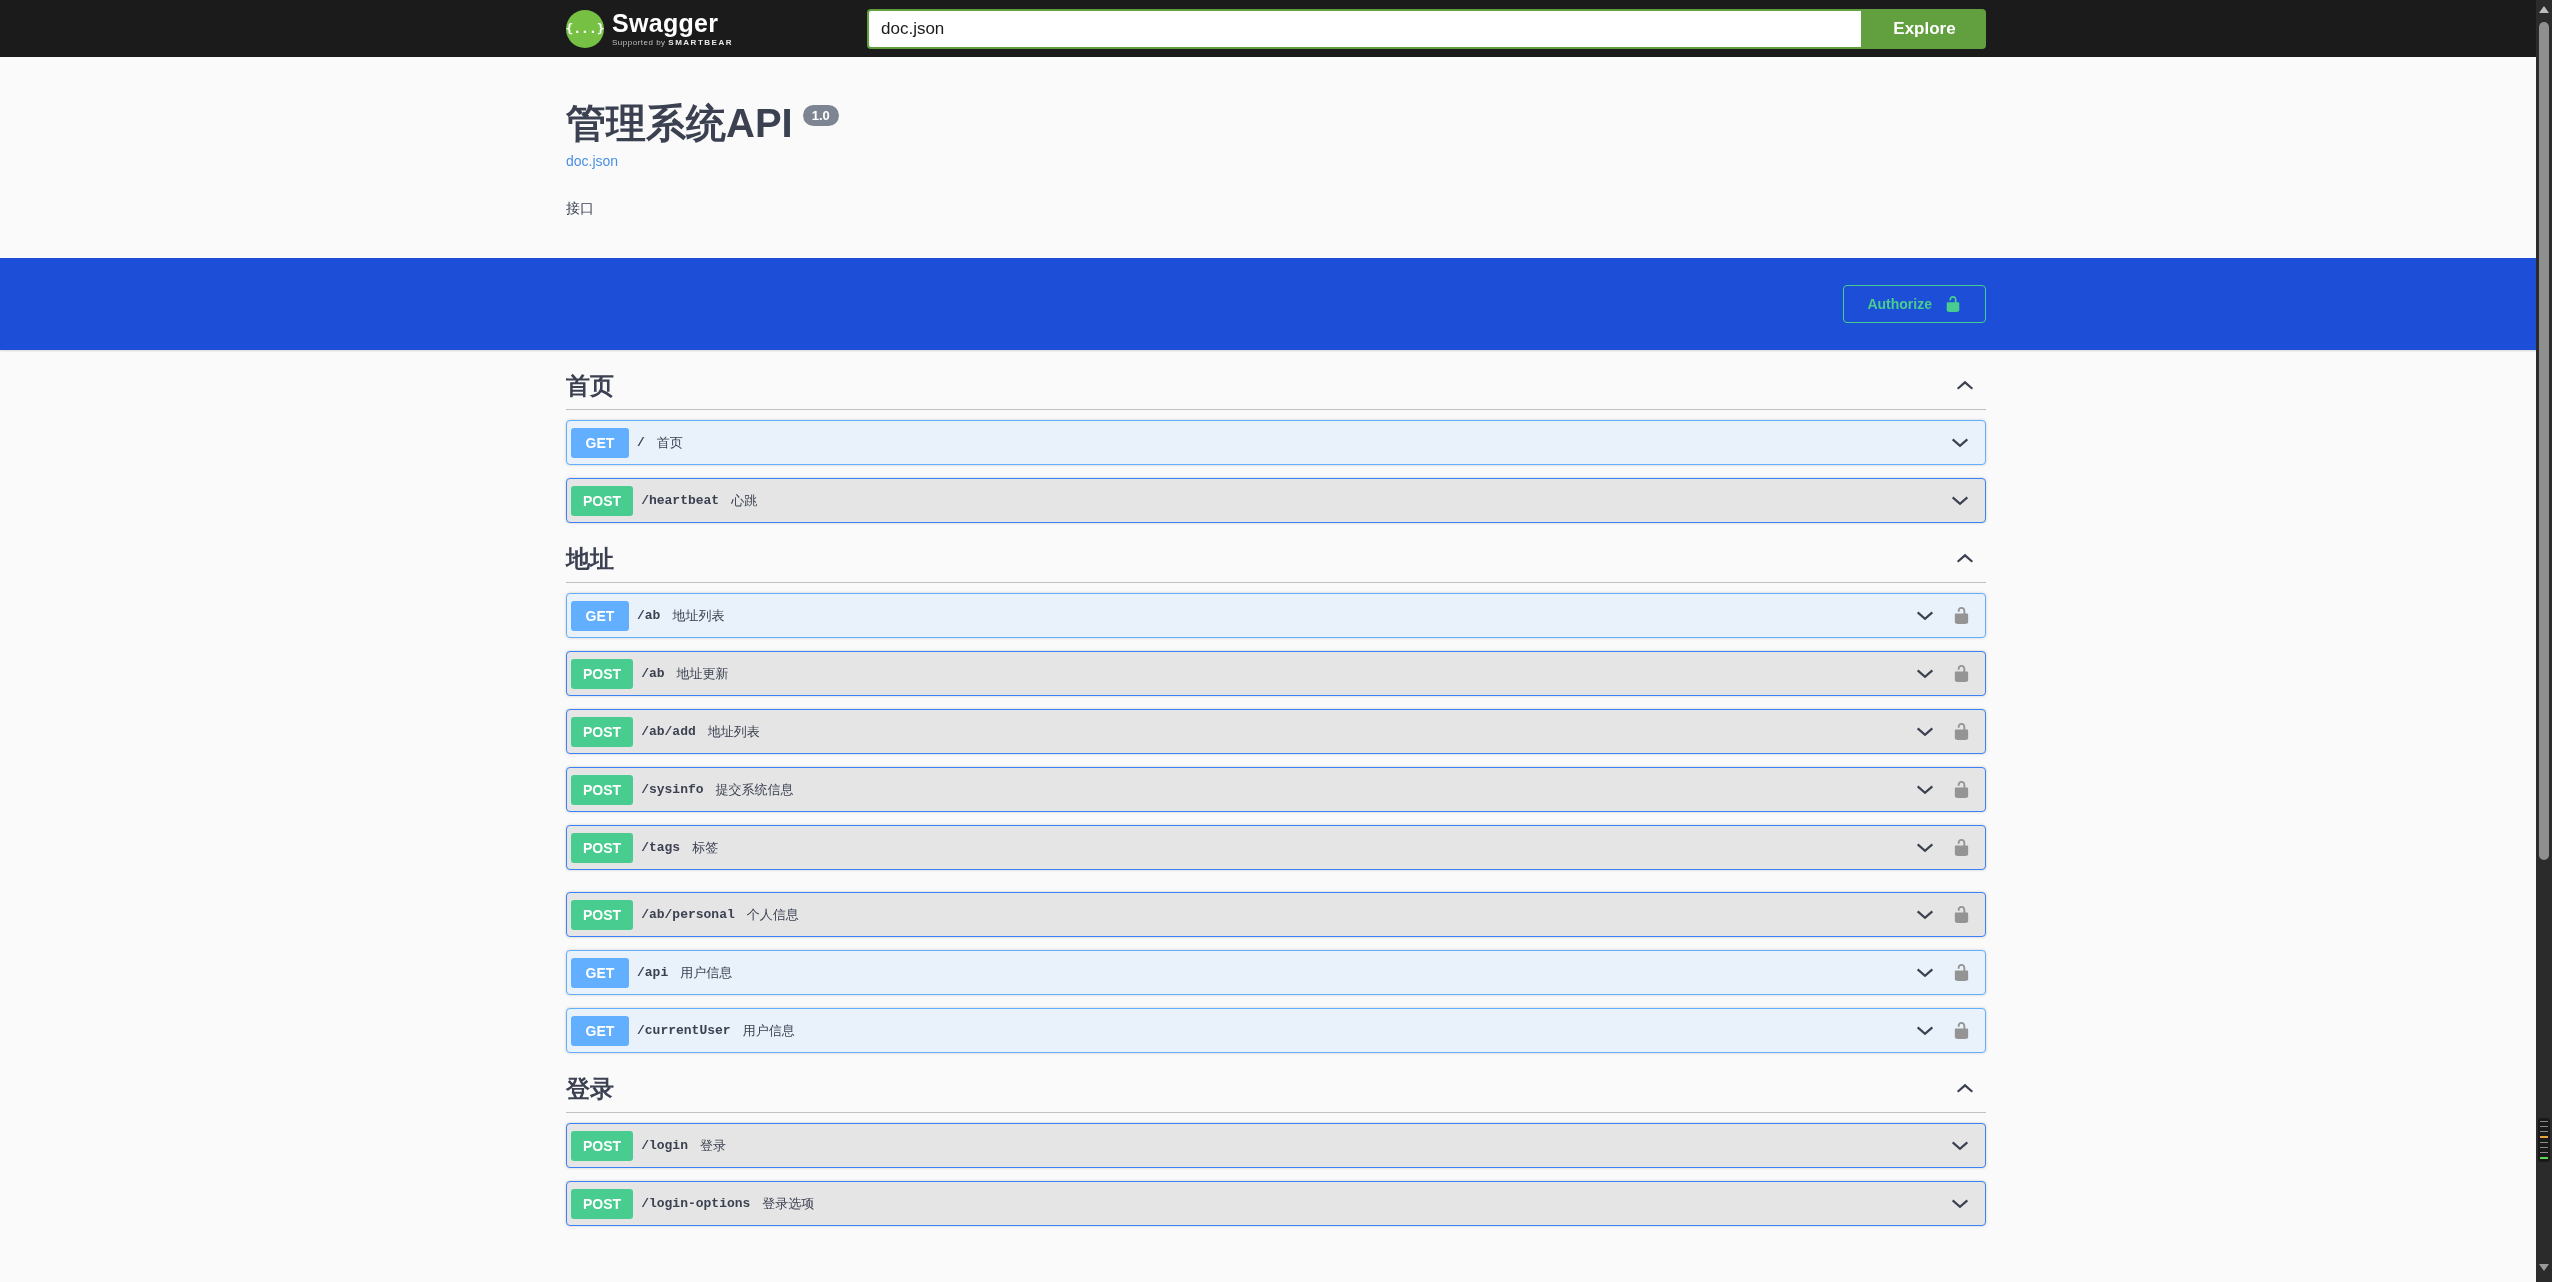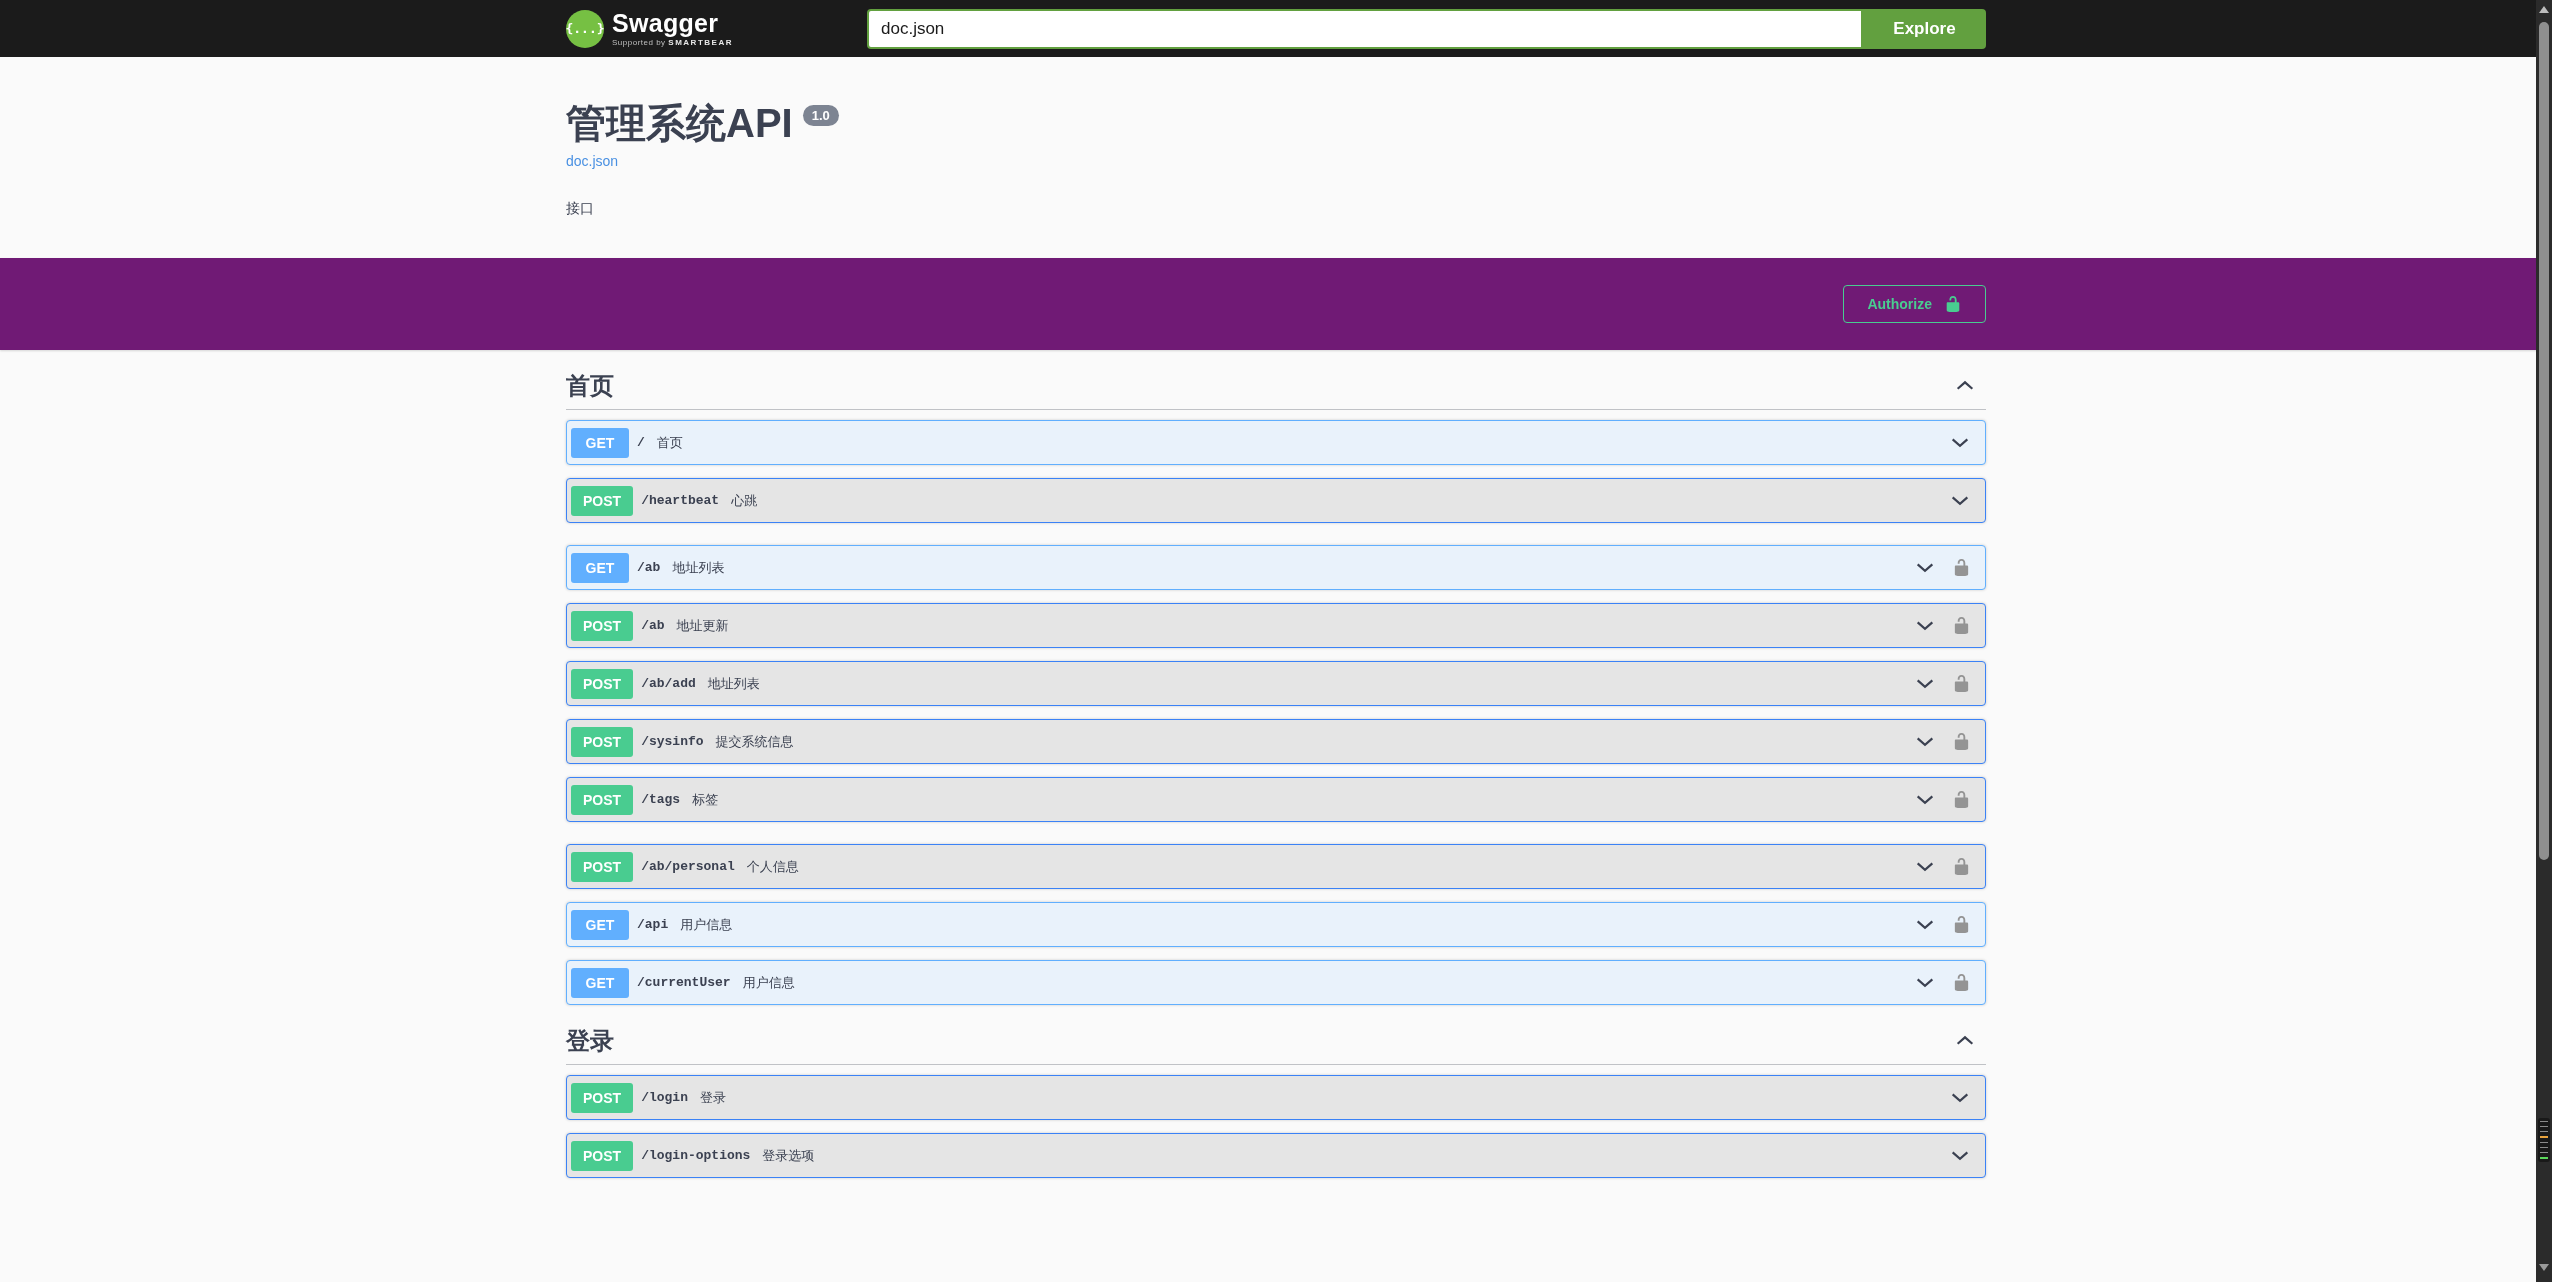--- a/index.html
+++ b/index.html
@@ -43,21 +43,21 @@
   .info-title { font-size:40px; font-weight:700; color:#3b4151; line-height:1; margin:0; }
   .version-badge {
     background:#7d8492; color:#fff; font-size:13px; font-weight:700;
     padding:3px 9px; border-radius:57px; margin-top:2px;
   }
   .base-url { font-family:"DejaVu Sans Mono", monospace; font-size:12px; margin-top:9px; color:#3b4151; }
   .spec-link { color:#4990e2; font-size:14px; margin-top:10px; display:inline-block; text-decoration:none; cursor:pointer; }
   .api-desc { font-size:14px; margin-top:30px; color:#3b4151; }
 
   
-  .scheme-container { background:#701a75; box-shadow:0 1px 2px 0 rgba(0,0,0,.15); padding:27px 0; }
+  .scheme-container { background:#1d4ed8; box-shadow:0 1px 2px 0 rgba(0,0,0,.15); padding:27px 0; }
   .scheme-container .wrap { display:flex; justify-content:flex-end; }
   .authorize-btn {
     display:flex; align-items:center; gap:12px;
     background:transparent; border:1px solid #49cc90; border-radius:4px;
     color:#49cc90; font-weight:700; font-size:14px; padding:9px 23px; cursor:pointer;
     font-family:"Liberation Sans", sans-serif;
   }
 
   
   .opblock-tag-section { margin-top:22px; }
@@ -177,20 +177,28 @@
       <svg class="chev" width="22" height="22" viewBox="0 0 24 24">
         <path d="M4 8l8 7 8-7" fill="none" stroke="#3b4151" stroke-width="2.4"></path>
       </svg>
 
     </span>
   </div>
 </div>
   </section>
 
   <section class="opblock-tag-section">
+    <div class="section-header">
+      <h3 class="section-title">地址</h3>
+      <button class="collapse-btn">
+        <svg class="chev" width="22" height="22" viewBox="0 0 24 24">
+          <path d="M4 15l8-7 8 7" fill="none" stroke="#3b4151" stroke-width="2.4"></path>
+        </svg>
+      </button>
+    </div>
     <div class="operations">
   <div class="opblock get">
     <span class="method-badge">GET</span>
     <span class="op-path">/ab</span>
     <span class="op-summary">地址列表</span>
     <span class="op-icons">
       <svg class="chev" width="22" height="22" viewBox="0 0 24 24">
         <path d="M4 8l8 7 8-7" fill="none" stroke="#3b4151" stroke-width="2.4"></path>
       </svg>
       <svg class="lock-icon" width="19" height="19" viewBox="0 0 20 20">

